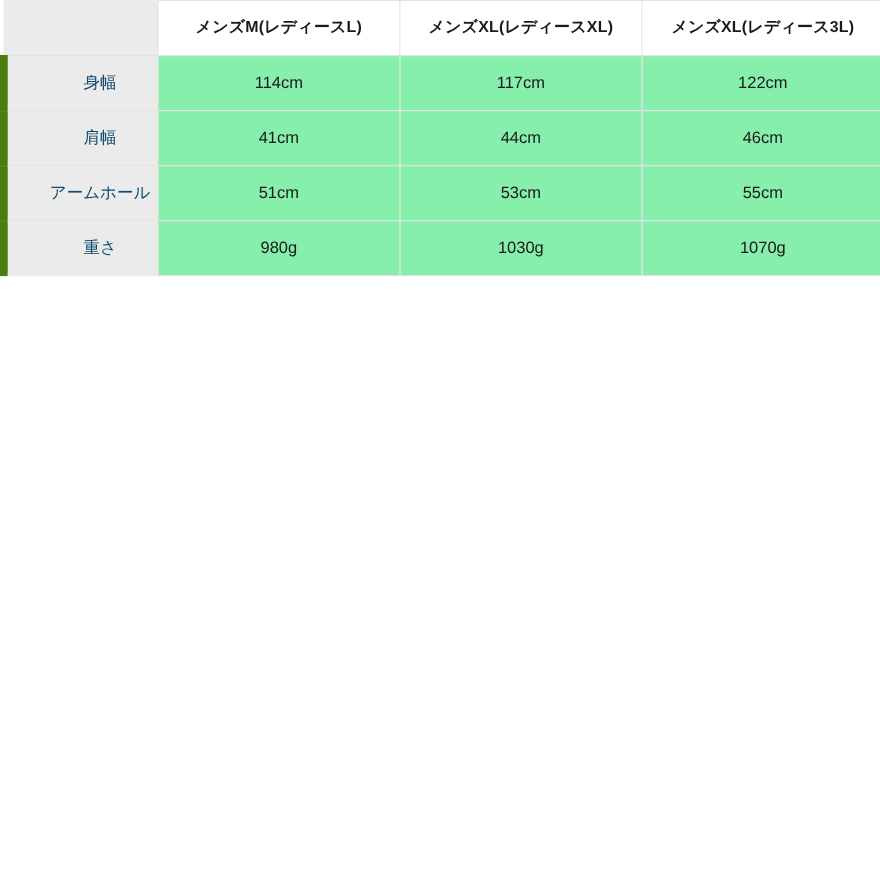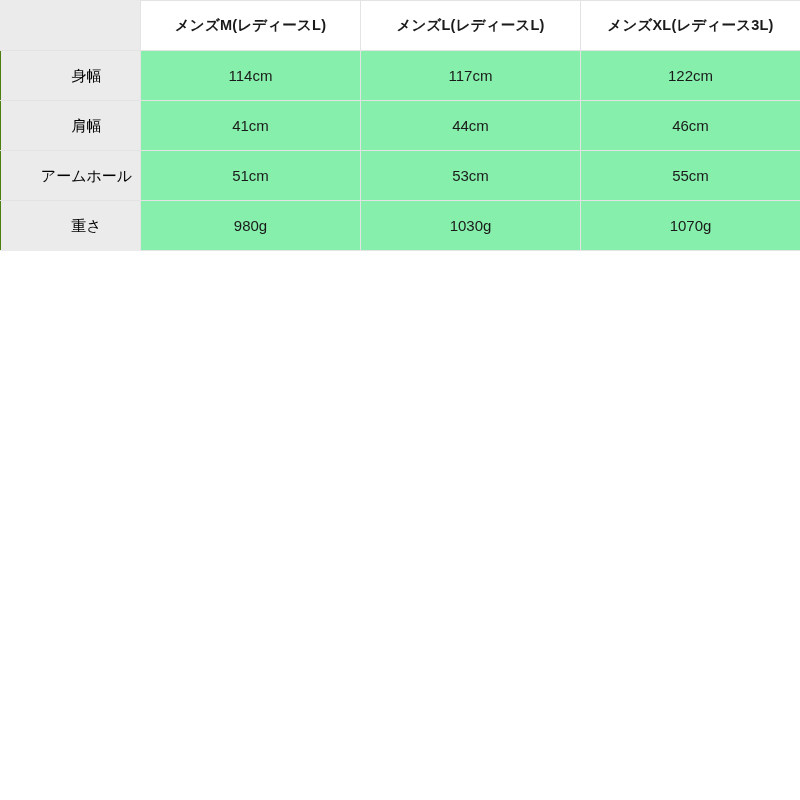--- a/index.html
+++ b/index.html
@@ -49,24 +49,24 @@
     font-size: 14.5px;
     letter-spacing: 0.2px;
   }
   table.size-table thead th.corner {
     background: #ebebeb;
     border-left: 1px solid #ebebeb;
     border-top: 1px solid #ebebeb;
   }
   table.size-table tbody th.row-label {
     background: #ebebeb;
-    color: #000000;
+    color: #0c4a6e;
     font-size: 15px;
     font-weight: normal;
-    border-left: 1px solid #4d7c0f;
+    border-left: 7px solid #4d7c0f;
     padding-left: 32px;
   }
   table.size-table tbody td {
     background: #86efac;
   }
   table.size-table tbody tr:last-child th.row-label {
     border-bottom: 1px solid #ebebeb;
   }
 </style>
 </head>
@@ -77,21 +77,21 @@
     <colgroup>
       <col class="c-label">
       <col class="c-data">
       <col class="c-data">
       <col class="c-data">
     </colgroup>
     <thead>
       <tr>
         <th class="corner"></th>
         <th>メンズM(レディースL)</th>
-        <th>メンズL(レディースL)</th>
+        <th>メンズXL(レディースXL)</th>
         <th>メンズXL(レディース3L)</th>
       </tr>
     </thead>
     <tbody>
       <tr>
         <th class="row-label">身幅</th>
         <td>114cm</td>
         <td>117cm</td>
         <td>122cm</td>
       </tr>

